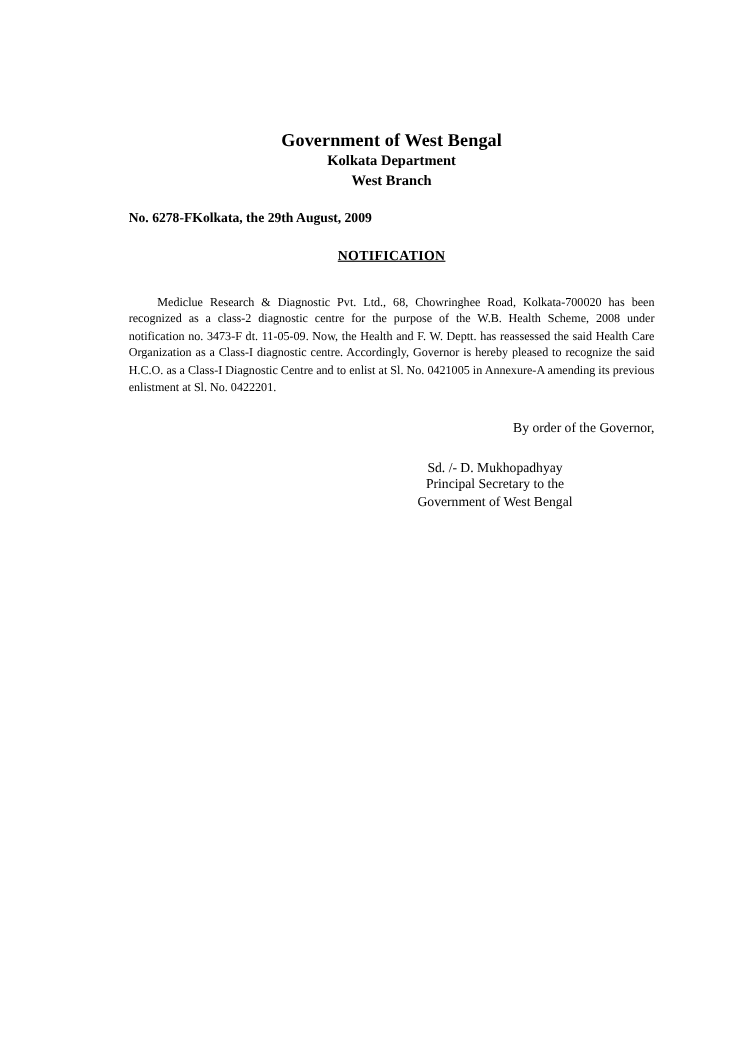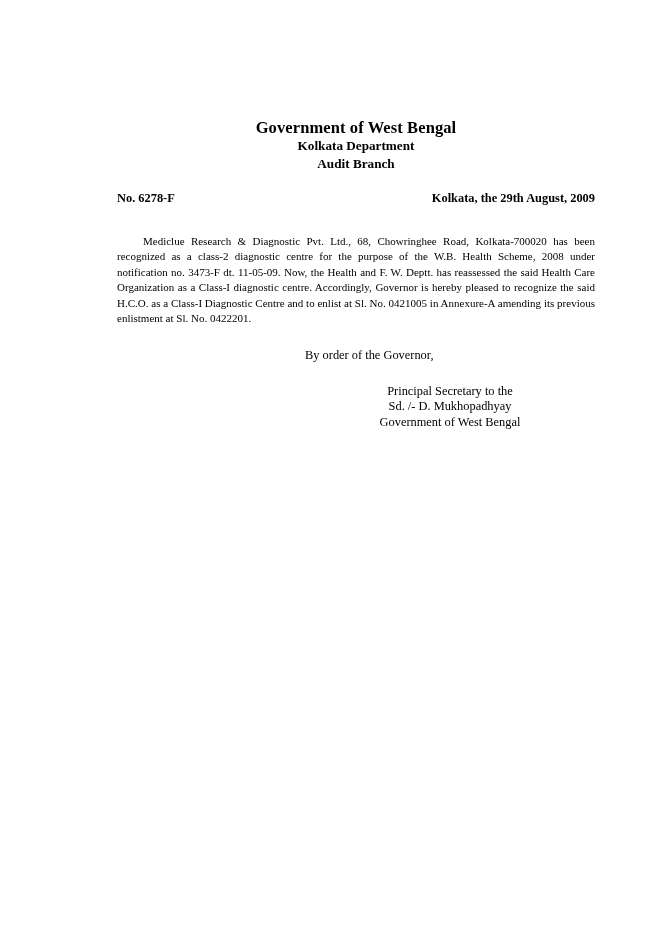--- a/index.html
+++ b/index.html
@@ -46,21 +46,21 @@
   }
   .branch-title {
     font-size: 13.2px;
     font-weight: bold;
     line-height: 17.5px;
   }
 
   
   .ref-row {
     display: flex;
-    justify-content: space-between;
+    justify-content: flex-start;
     align-items: baseline;
     margin-top: 19px;
     font-size: 12.4px;
     font-weight: bold;
   }
   .ref-no { white-space: nowrap; }
   .ref-place { white-space: nowrap; }
 
   
   .notif-head {
@@ -84,55 +84,58 @@
     hyphens: none;
   }
 
   
   .sign-block {
     margin-top: 22px;
     font-size: 12.4px;
     line-height: 15.4px;
   }
   .sign-order {
-    text-align: left;
+    text-align: right;
     width: 290px;
     margin-left: 188px;
   }
   .sign-name-group {
     margin-top: 20px;
     text-align: center;
     width: 250px;
     margin-left: 208px;
   }
   .sign-line { white-space: nowrap; }
 </style>
 </head>
 <body>
 
 <div class="page">
   <div class="content">
 
     <div class="masthead">
       <div class="org-title">Government of West Bengal</div>
       <div class="dept-title">Kolkata Department</div>
-      <div class="branch-title">Audit Branch</div>
+      <div class="branch-title">West Branch</div>
     </div>
 
     <div class="ref-row">
       <div class="ref-no">No. 6278-F</div>
       <div class="ref-place">Kolkata, the 29th August, 2009</div>
     </div>
 
+    <div class="notif-head">
+      <span>NOTIFICATION</span>
+    </div>
 
     <div class="body-text">Mediclue Research &amp; Diagnostic Pvt. Ltd., 68, Chowringhee Road, Kolkata-700020 has been recognized as a class-2 diagnostic centre for the purpose of the W.B. Health Scheme, 2008 under notification no. 3473-F dt. 11-05-09.  Now, the Health and  F. W. Deptt. has reassessed the said Health Care Organization as a Class-I diagnostic centre. Accordingly, Governor is hereby pleased to recognize the said H.C.O. as a Class-I Diagnostic Centre and to enlist at Sl. No. 0421005 in Annexure-A amending its previous enlistment at Sl. No. 0422201.</div>
 
     <div class="sign-block">
       <div class="sign-order">By order of the Governor,</div>
       <div class="sign-name-group">
+        <div class="sign-line">Sd. /- D. Mukhopadhyay</div>
         <div class="sign-line">Principal Secretary to the</div>
-        <div class="sign-line">Sd. /- D. Mukhopadhyay</div>
         <div class="sign-line">Government of West Bengal</div>
       </div>
     </div>
 
   </div>
 </div>
 
 </body></html>

